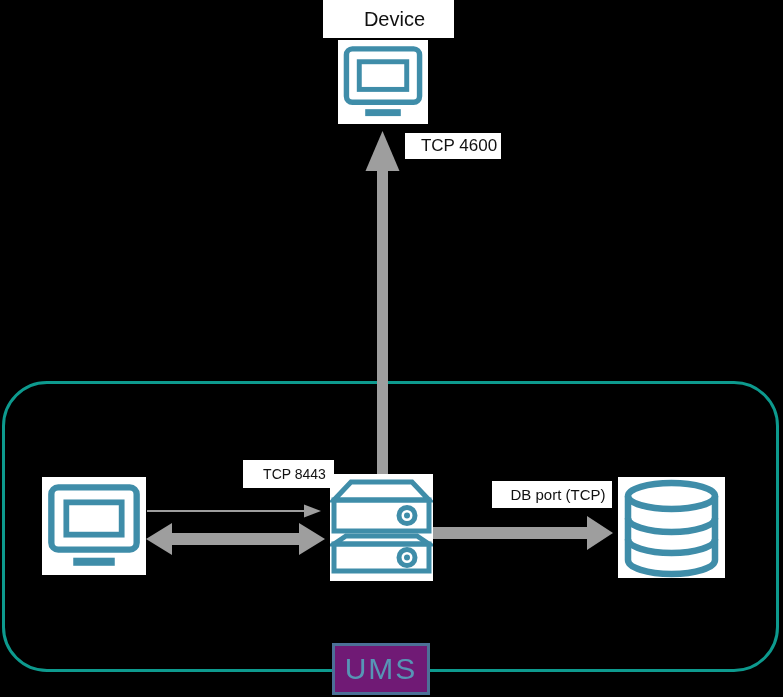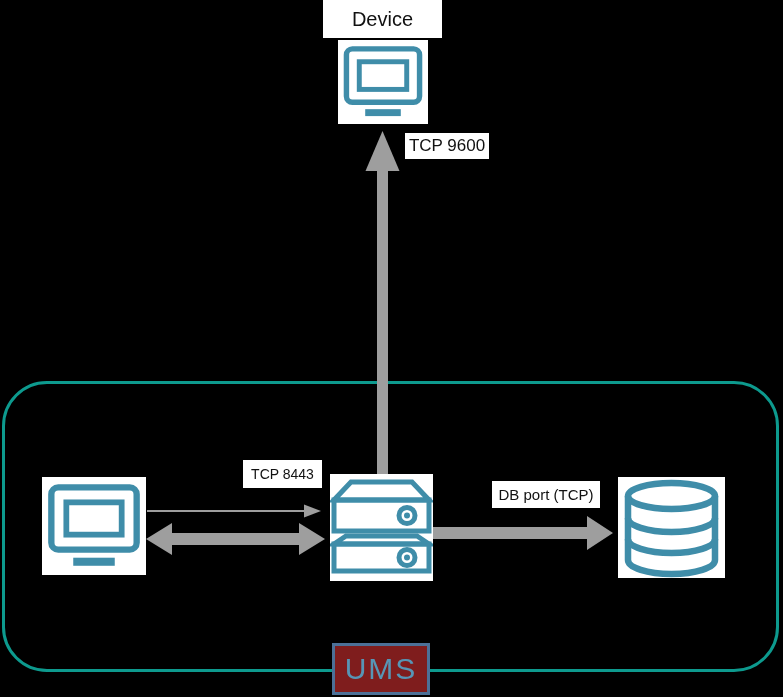--- a/index.html
+++ b/index.html
@@ -12,35 +12,35 @@
     position:absolute;left:2px;top:381px;width:777px;height:291px;
     box-sizing:border-box;border:3px solid var(--container-border-teal,#0d9a8e);
     border-radius:45px;
   }
   .arrows{position:absolute;left:0;top:0;width:783px;height:697px}
   .arrows rect,.arrows polygon{fill:var(--arrow-gray,#9e9e9e)}
   .arrows line{stroke:var(--arrow-gray,#9e9e9e);stroke-width:2}
   .label{
     position:absolute;background:var(--label-background,#fff);
     color:var(--label-text,#111);display:flex;align-items:center;justify-content:center;
-    font-size:17px;white-space:nowrap;
+    font-size:17px;white-space:nowrap;padding-left:12px;
   }
   .device-label{left:323px;top:0;width:119px;height:38px;font-size:20px}
   .tcp5900-label{left:405px;top:133px;width:84px;height:26px}
   .tcp8443-label{left:243px;top:460px;width:79px;height:28px;font-size:14px}
   .dbport-label{left:492px;top:481px;width:108px;height:27px;font-size:15px}
   .icon-box{position:absolute;background:#fff}
   .icon-box svg{display:block;width:100%;height:100%}
   .device-box{left:338px;top:40px;width:90px;height:84px}
   .console-box{left:42px;top:477px;width:104px;height:98px}
   .server-box{left:330px;top:474px;width:103px;height:107px}
   .db-box{left:618px;top:477px;width:107px;height:101px}
   .ums-label{
     position:absolute;left:332px;top:643px;width:98px;height:52px;
-    box-sizing:border-box;background:#7f1d1d;
+    box-sizing:border-box;background:#701a75;
     border:3px solid var(--ums-box-border,#4c7097);
     color:var(--ums-text,#5795b5);
     display:flex;align-items:center;justify-content:center;
     font-size:30px;font-weight:300;letter-spacing:2px;
   }
   .st{fill:none;stroke:var(--icon-teal,#3f8da9)}
   .ft{fill:var(--icon-teal,#3f8da9)}
 </style>
 </head>
 <body>
@@ -71,21 +71,21 @@
 
   <div class="label device-label">Device</div>
   <div class="icon-box device-box">
     <svg viewBox="0 0 90 85">
       <rect class="st" x="8" y="9" width="74" height="54" rx="6" stroke-width="5.5"></rect>
       <rect class="st" x="21" y="22" width="48" height="28" stroke-width="5"></rect>
       <rect class="ft" x="27" y="70" width="36" height="7"></rect>
     </svg>
   </div>
 
-  <div class="label tcp5900-label">TCP 9600</div>
+  <div class="label tcp5900-label">TCP 4600</div>
 
   <div class="icon-box console-box">
     <svg viewBox="0 0 90 85">
       <rect class="st" x="8" y="9" width="74" height="54" rx="6" stroke-width="5.5"></rect>
       <rect class="st" x="21" y="22" width="48" height="28" stroke-width="5"></rect>
       <rect class="ft" x="27" y="70" width="36" height="7"></rect>
     </svg>
   </div>
 
   <div class="label tcp8443-label">TCP 8443</div>

